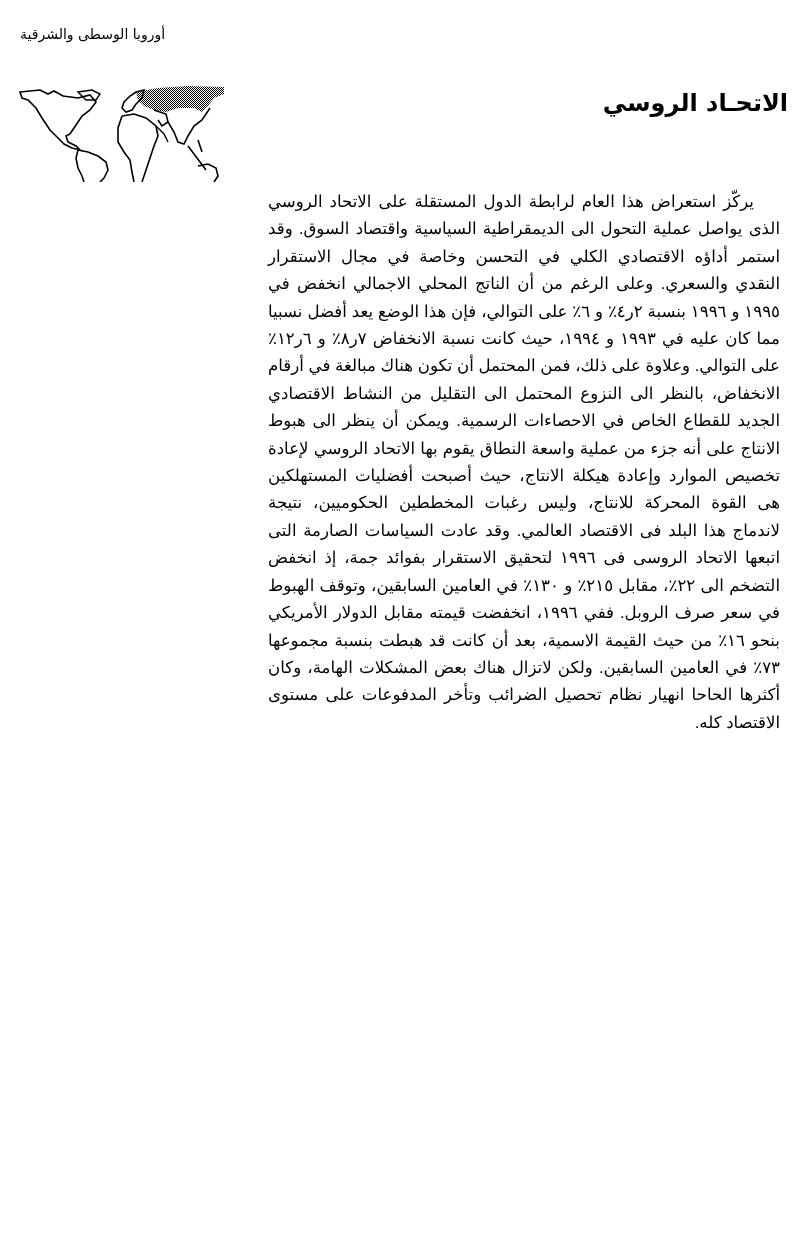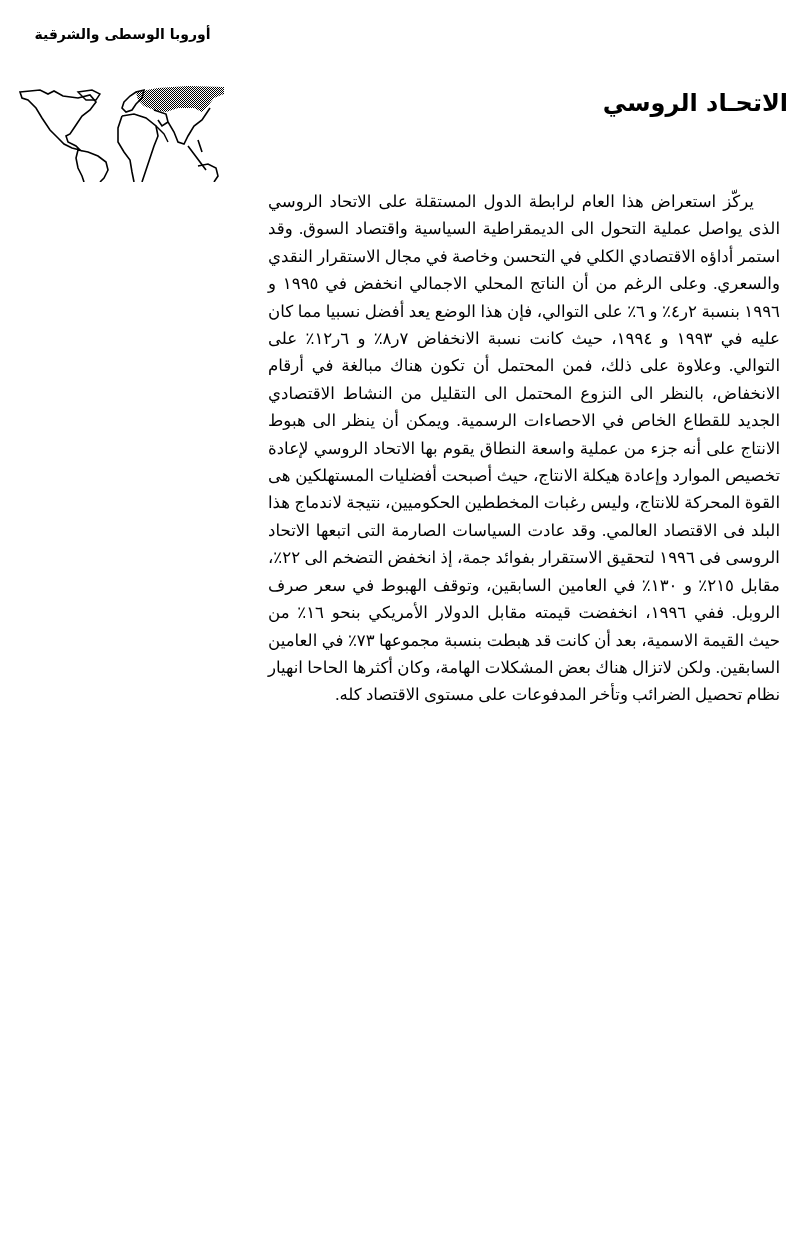--- a/index.html
+++ b/index.html
@@ -1,31 +1,31 @@
 <!DOCTYPE html>
 <html><head>
   <meta charset="utf-8">
   <style>
     html, body { margin: 0; padding: 0; background: #ffffff; }
     body { width: 800px; height: 1260px; position: relative; overflow: hidden; color: #000; }
     .section-label {
       position: absolute; top: 26px; left: 20px; width: 205px;
-      direction: rtl; text-align: center;
-      font-family: "DejaVu Sans", sans-serif; font-weight: bold; font-size: 14px;
+      direction: rtl; text-align: left;
+      font-family: "DejaVu Sans", sans-serif; font-weight: normal; font-size: 14px;
     }
     .map { position: absolute; left: 18px; top: 86px; width: 206px; height: 96px; }
     .title {
       position: absolute; top: 88px; right: 12px; width: 500px;
       direction: rtl; text-align: right; margin: 0;
       font-family: "DejaVu Sans", sans-serif; font-weight: bold; font-size: 24px; line-height: 30px;
     }
     .body-text {
       position: absolute; top: 188px; left: 268px; width: 512px;
       direction: rtl; text-align: justify; text-align-last: right;
-      font-family: Liberation Serif, serif; font-size: 16.6px; line-height: 27.4px;
+      font-family: Liberation Sans, sans-serif; font-size: 16.6px; line-height: 27.4px;
     }
     .body-text p { margin: 0; text-indent: 26px; }
     .body-text p + p { margin-top: 0; }
   </style>
 </head>
 <body>
 
 <div class="section-label">أوروبا الوسطى والشرقية</div>
 
 <svg class="map" viewBox="0 0 206 96" xmlns="http://www.w3.org/2000/svg">

